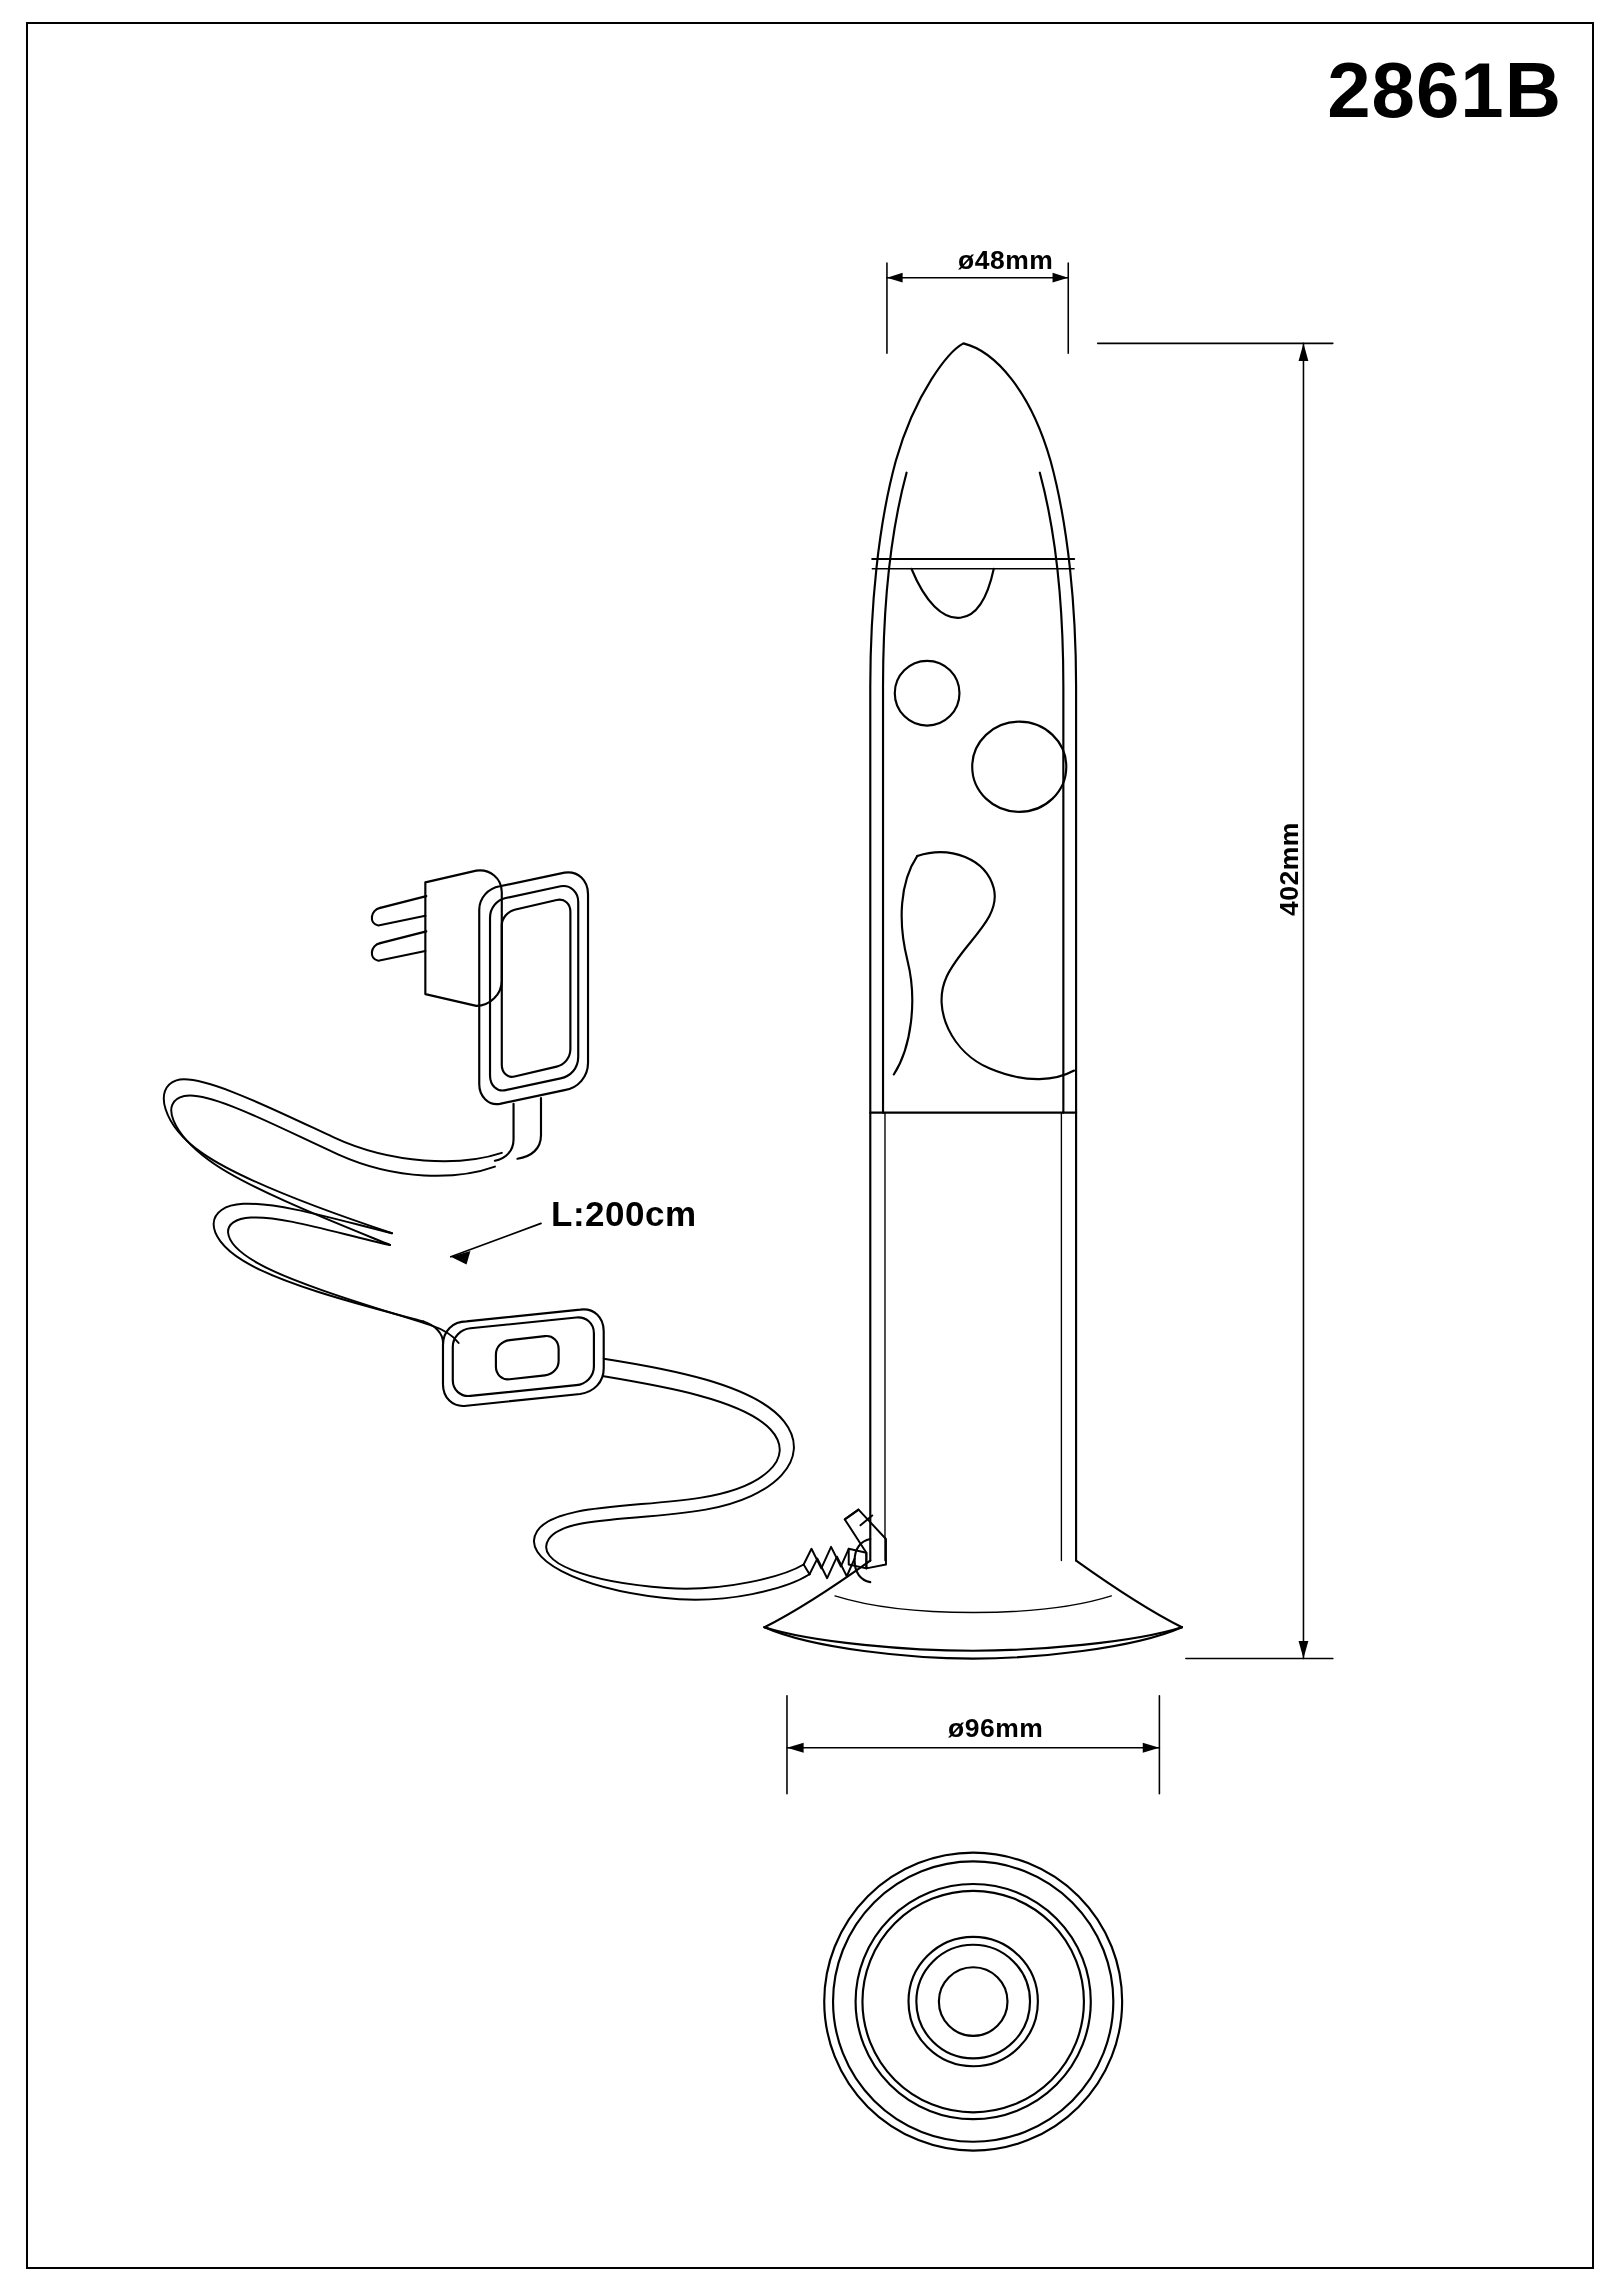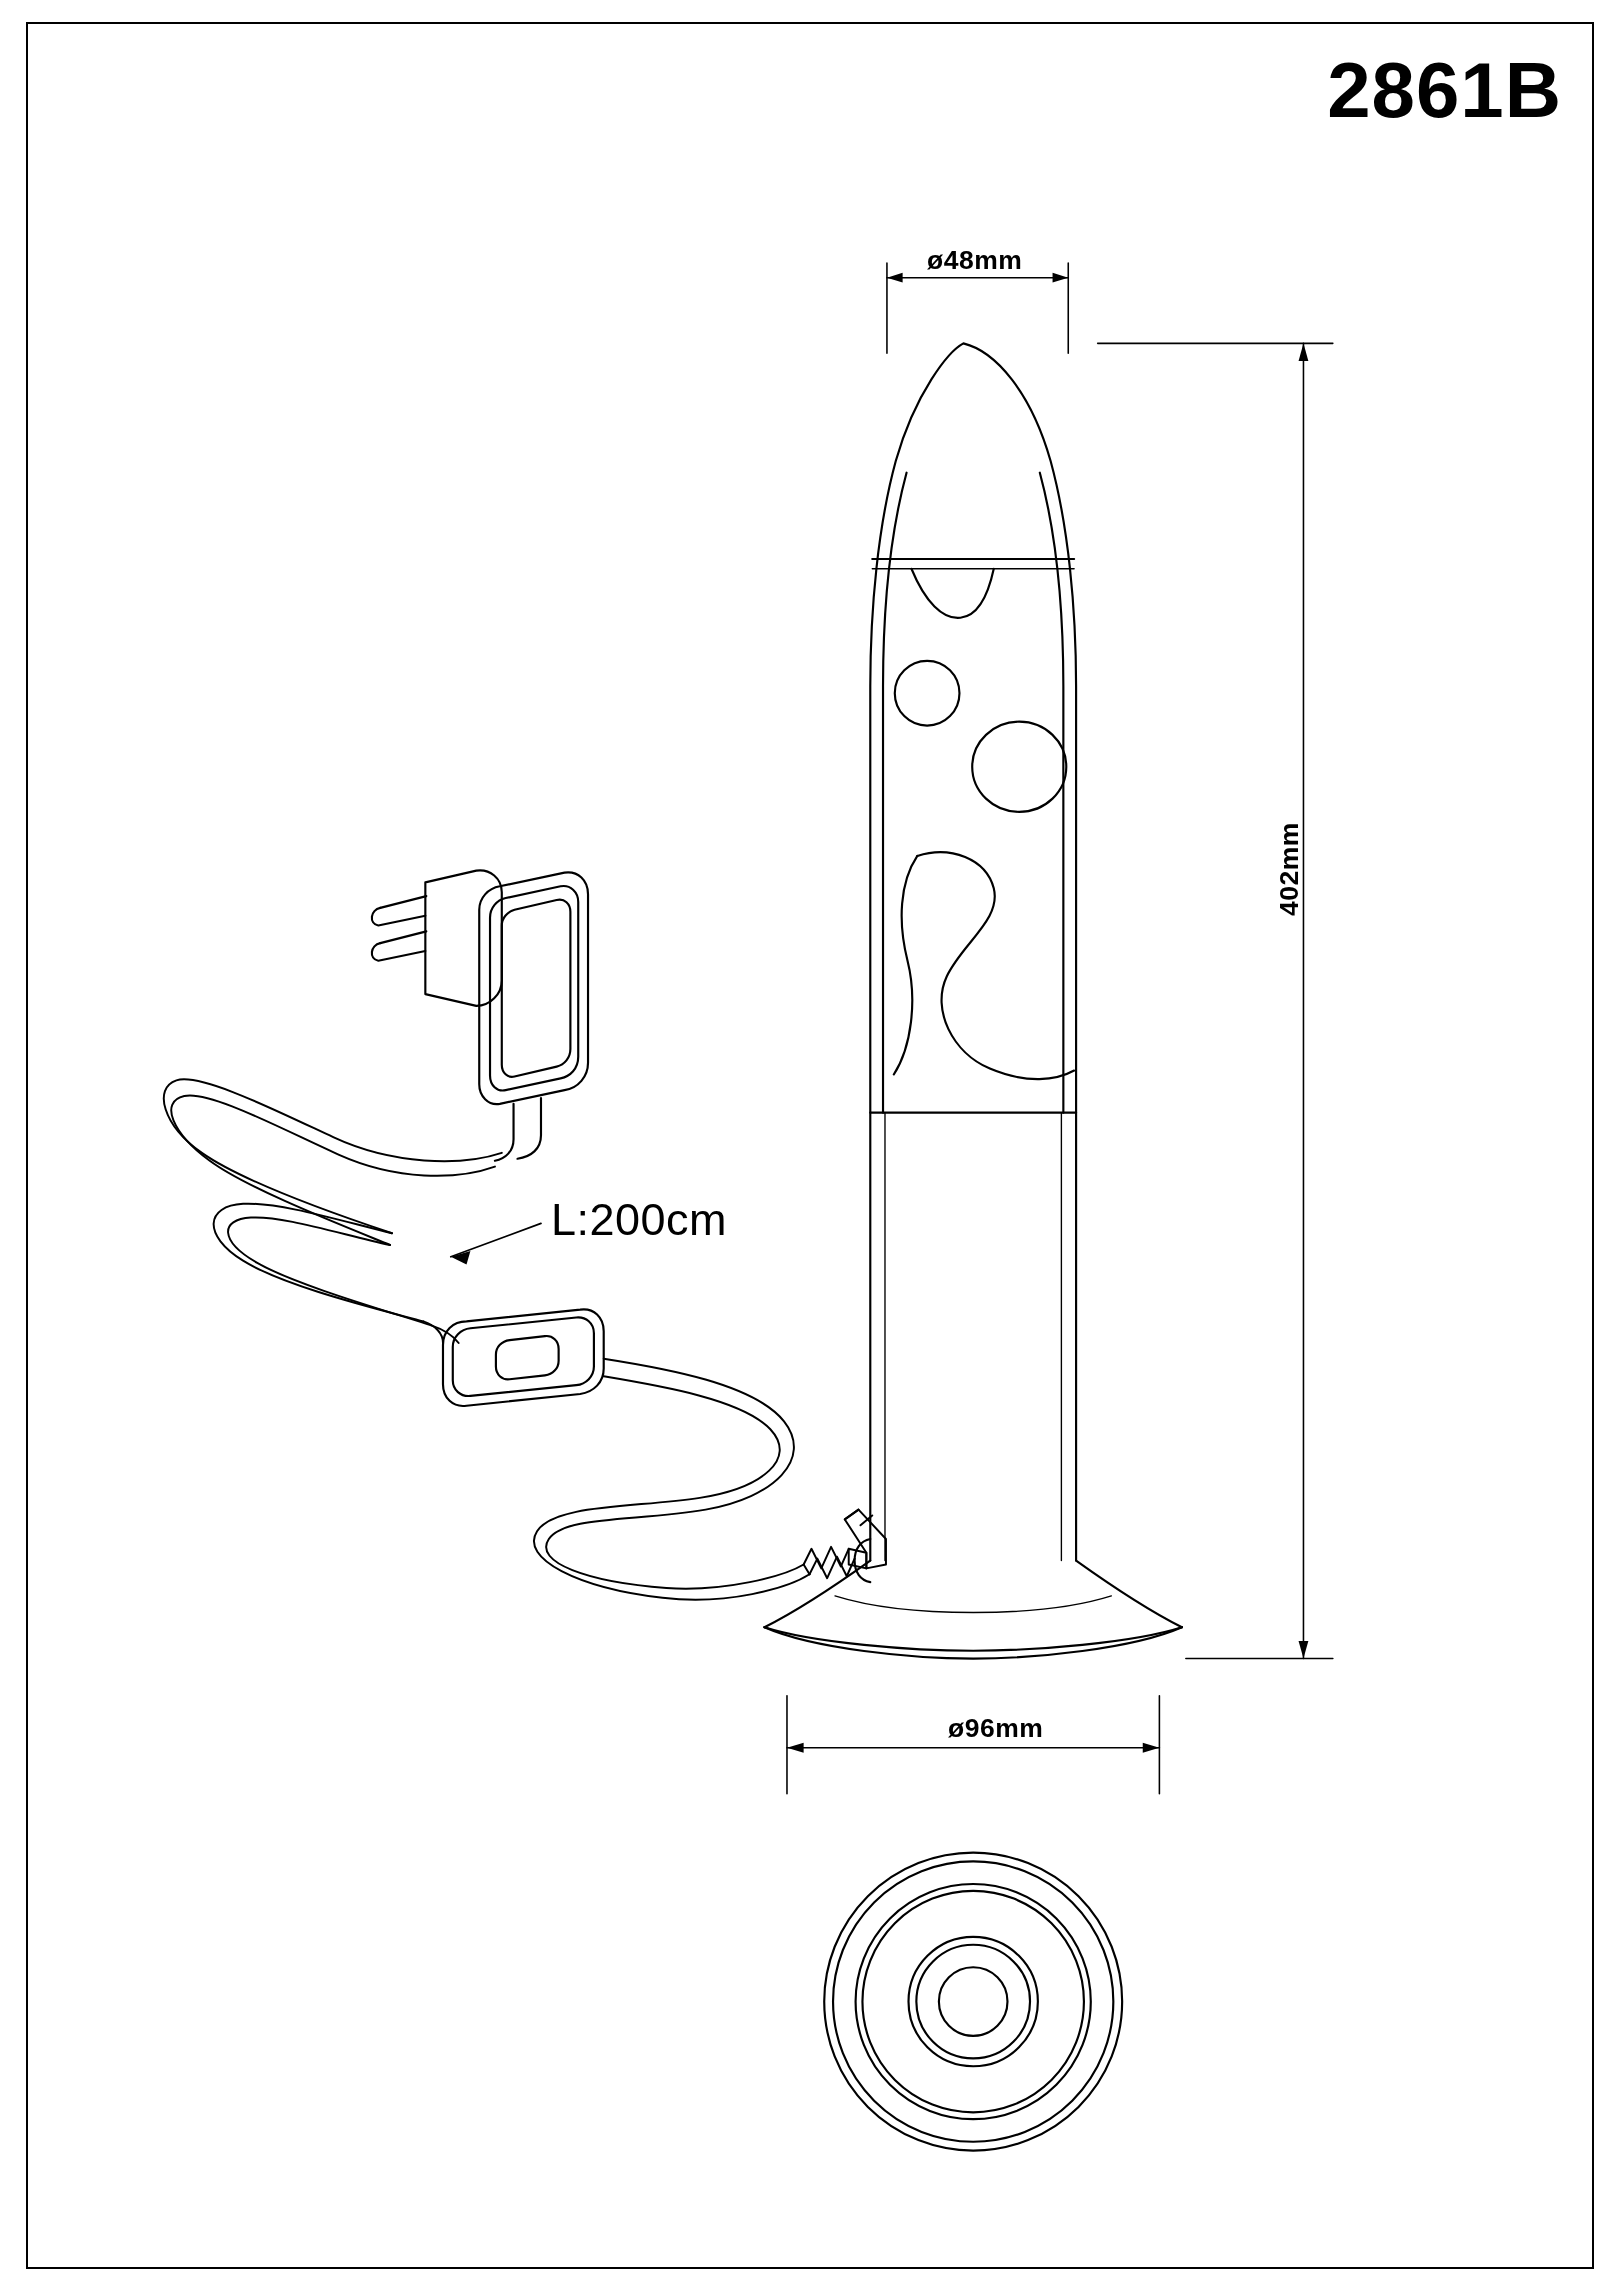--- a/index.html
+++ b/index.html
@@ -39,39 +39,39 @@
     line-height: 1;
   }
   .dim-label {
     position: absolute;
     font-size: 26.5px;
     font-weight: 700;
     letter-spacing: 0.5px;
     white-space: nowrap;
   }
   #dim-top-label {
-    left: 927px;
+    left: 958px;
     top: 245px;
     text-align: right;
   }
   #dim-base-label {
     left: 948px;
     top: 1713px;
   }
   #dim-height-label {
     left: 1274px;
     top: 916px;
     transform: rotate(-90deg);
     transform-origin: left top;
   }
   #cord-label {
     left: 551px;
     top: 1194px;
-    font-size: 45px;
-    font-weight: 400;
+    font-size: 35px;
+    font-weight: 700;
   }
   svg.art {
     position: absolute;
     left: 0;
     top: 0;
     width: 1621px;
     height: 2293px;
   }
 </style>
 </head>

